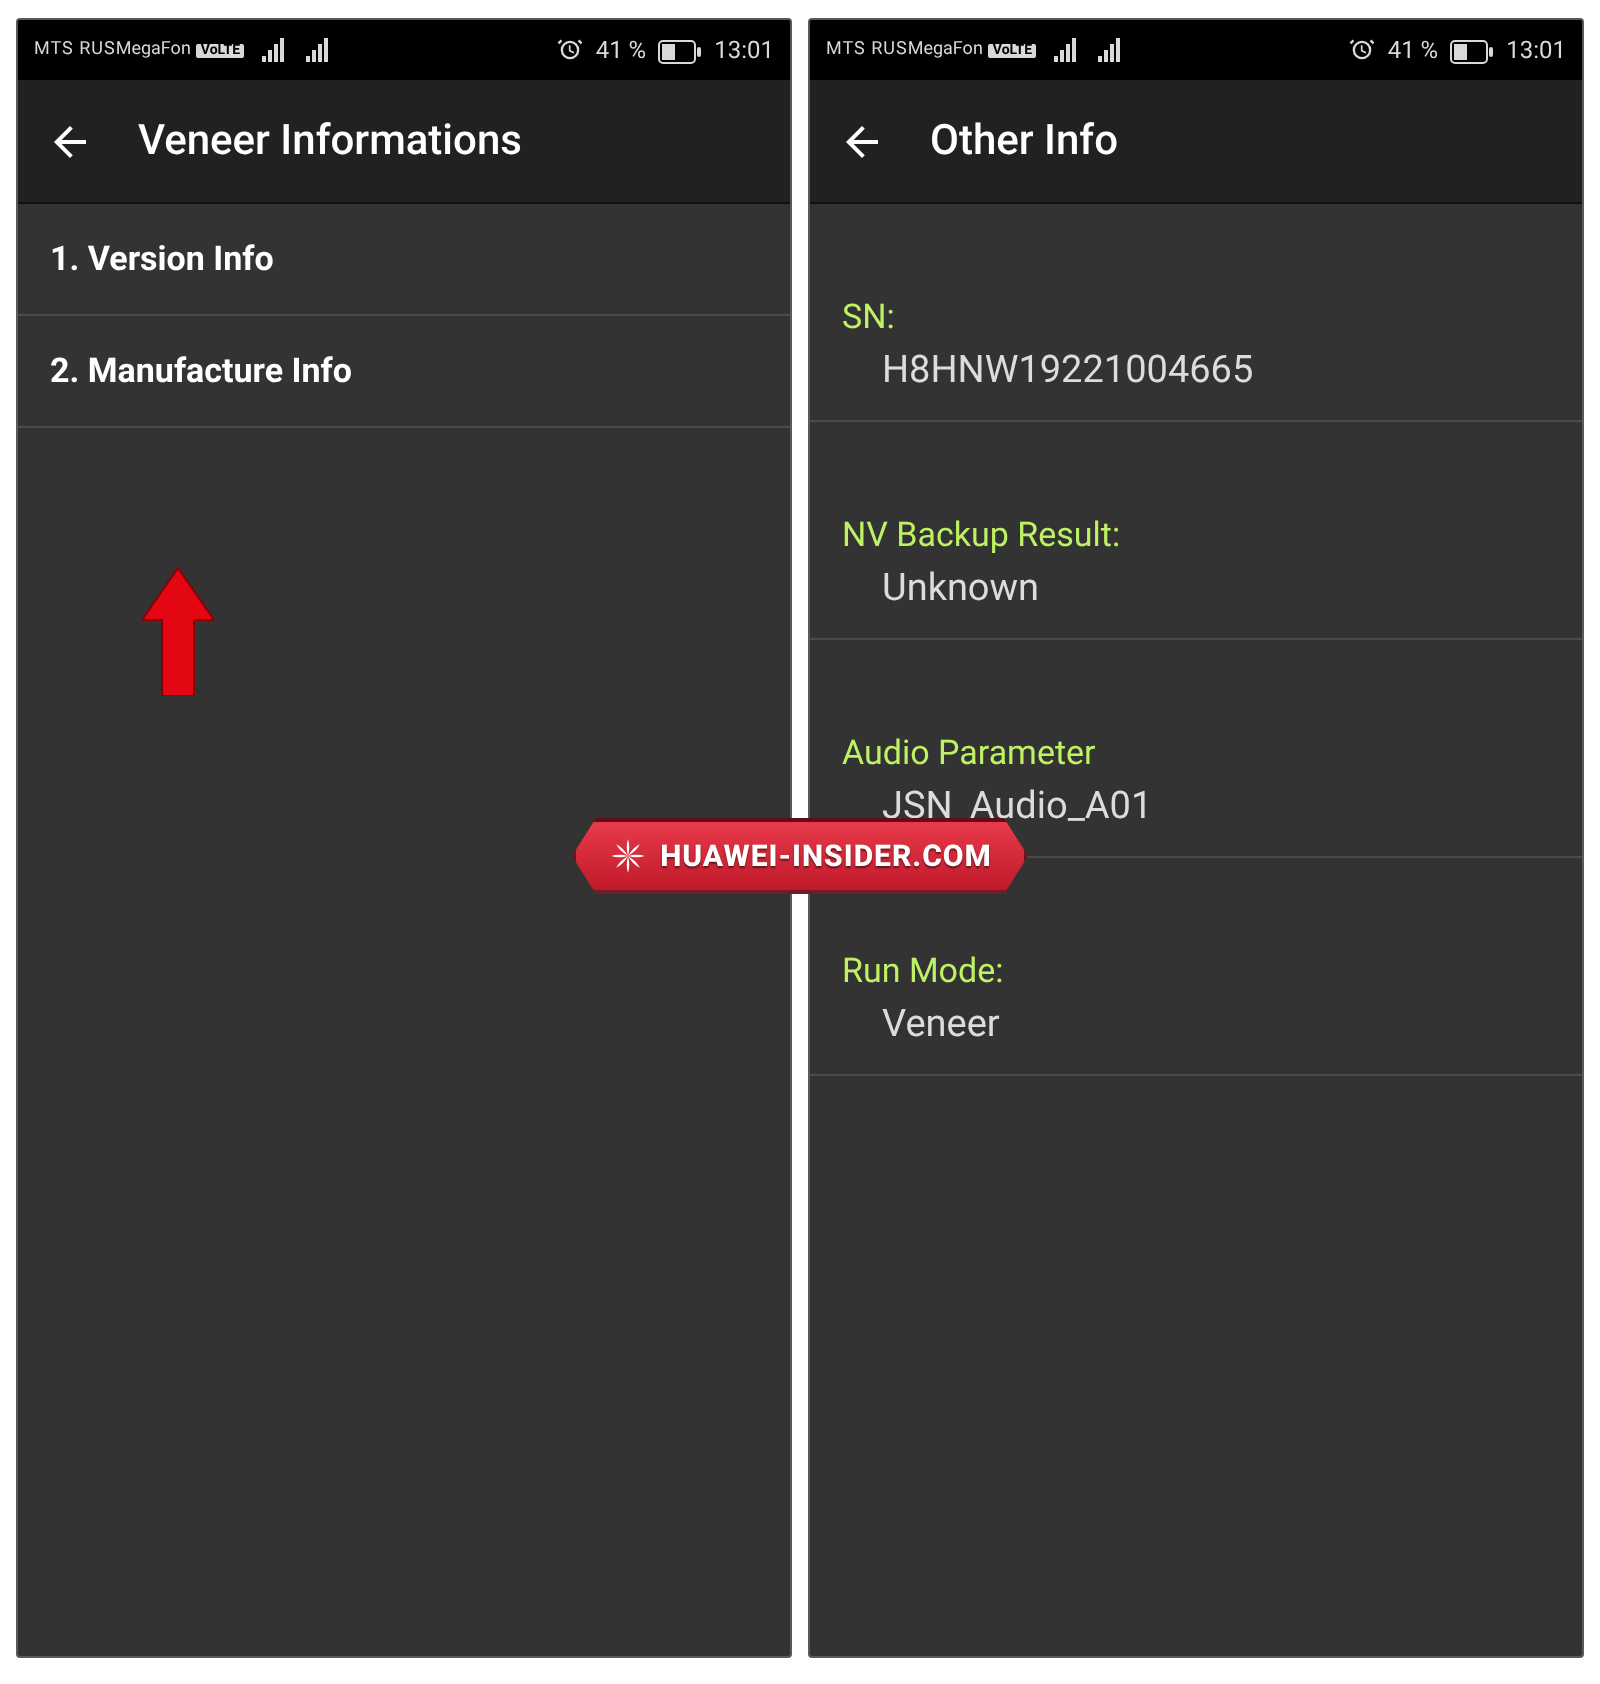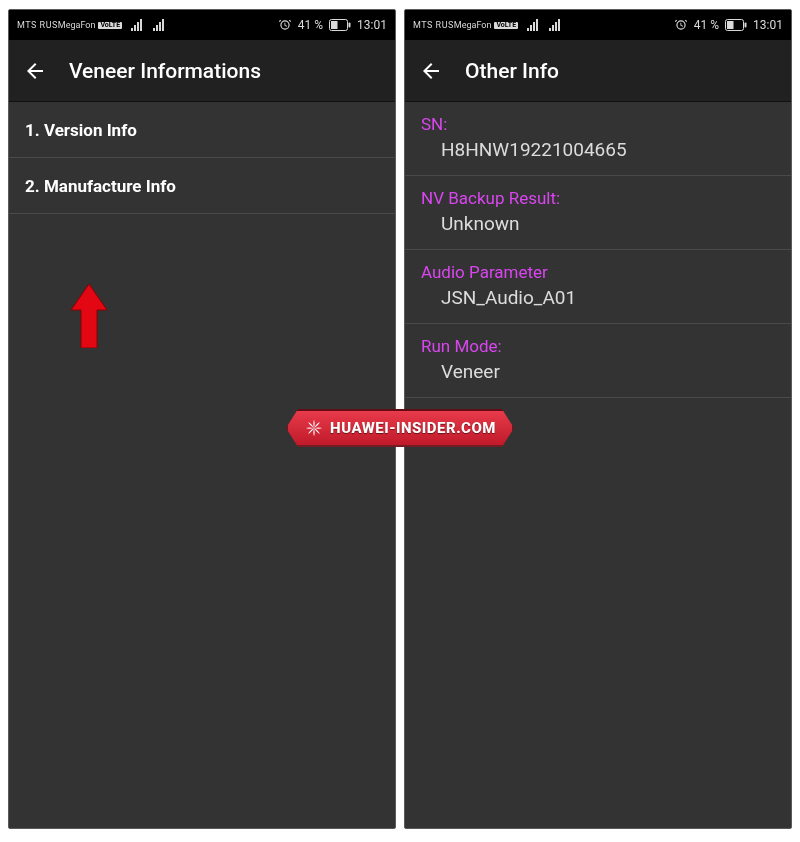--- a/index.html
+++ b/index.html
@@ -46,21 +46,21 @@
     display: inline-block;
     background: #d9d9d9;
     color: #000;
     font-size: 7px;
     padding: 0 2px;
     border-radius: 1px;
     font-weight: 700;
   }
   .status-right {
     display: flex;
-    align-items: center;
+    align-items: flex-end;
     gap: 6px;
     font-size: 12px;
   }
   .sig-icon, .alarm-icon, .batt-icon {
     display: inline-flex;
   }
 
   
   .app-header {
     height: 62px;
@@ -97,23 +97,24 @@
   }
 
   
   .info-list { }
   .info-item {
     padding: 12px 16px 14px 16px;
     border-bottom: 1px solid #4a4a4a;
     background: #333333;
   }
   .info-label {
-    color: #d946ef;
+    color: #bef264;
     font-size: 17px;
     margin-bottom: 4px;
+    margin-top: 35px;
   }
   .info-value {
     color: #dcdcdc;
     font-size: 19px;
     padding-left: 20px;
   }
 
   
   .red-arrow {
     position: absolute;

